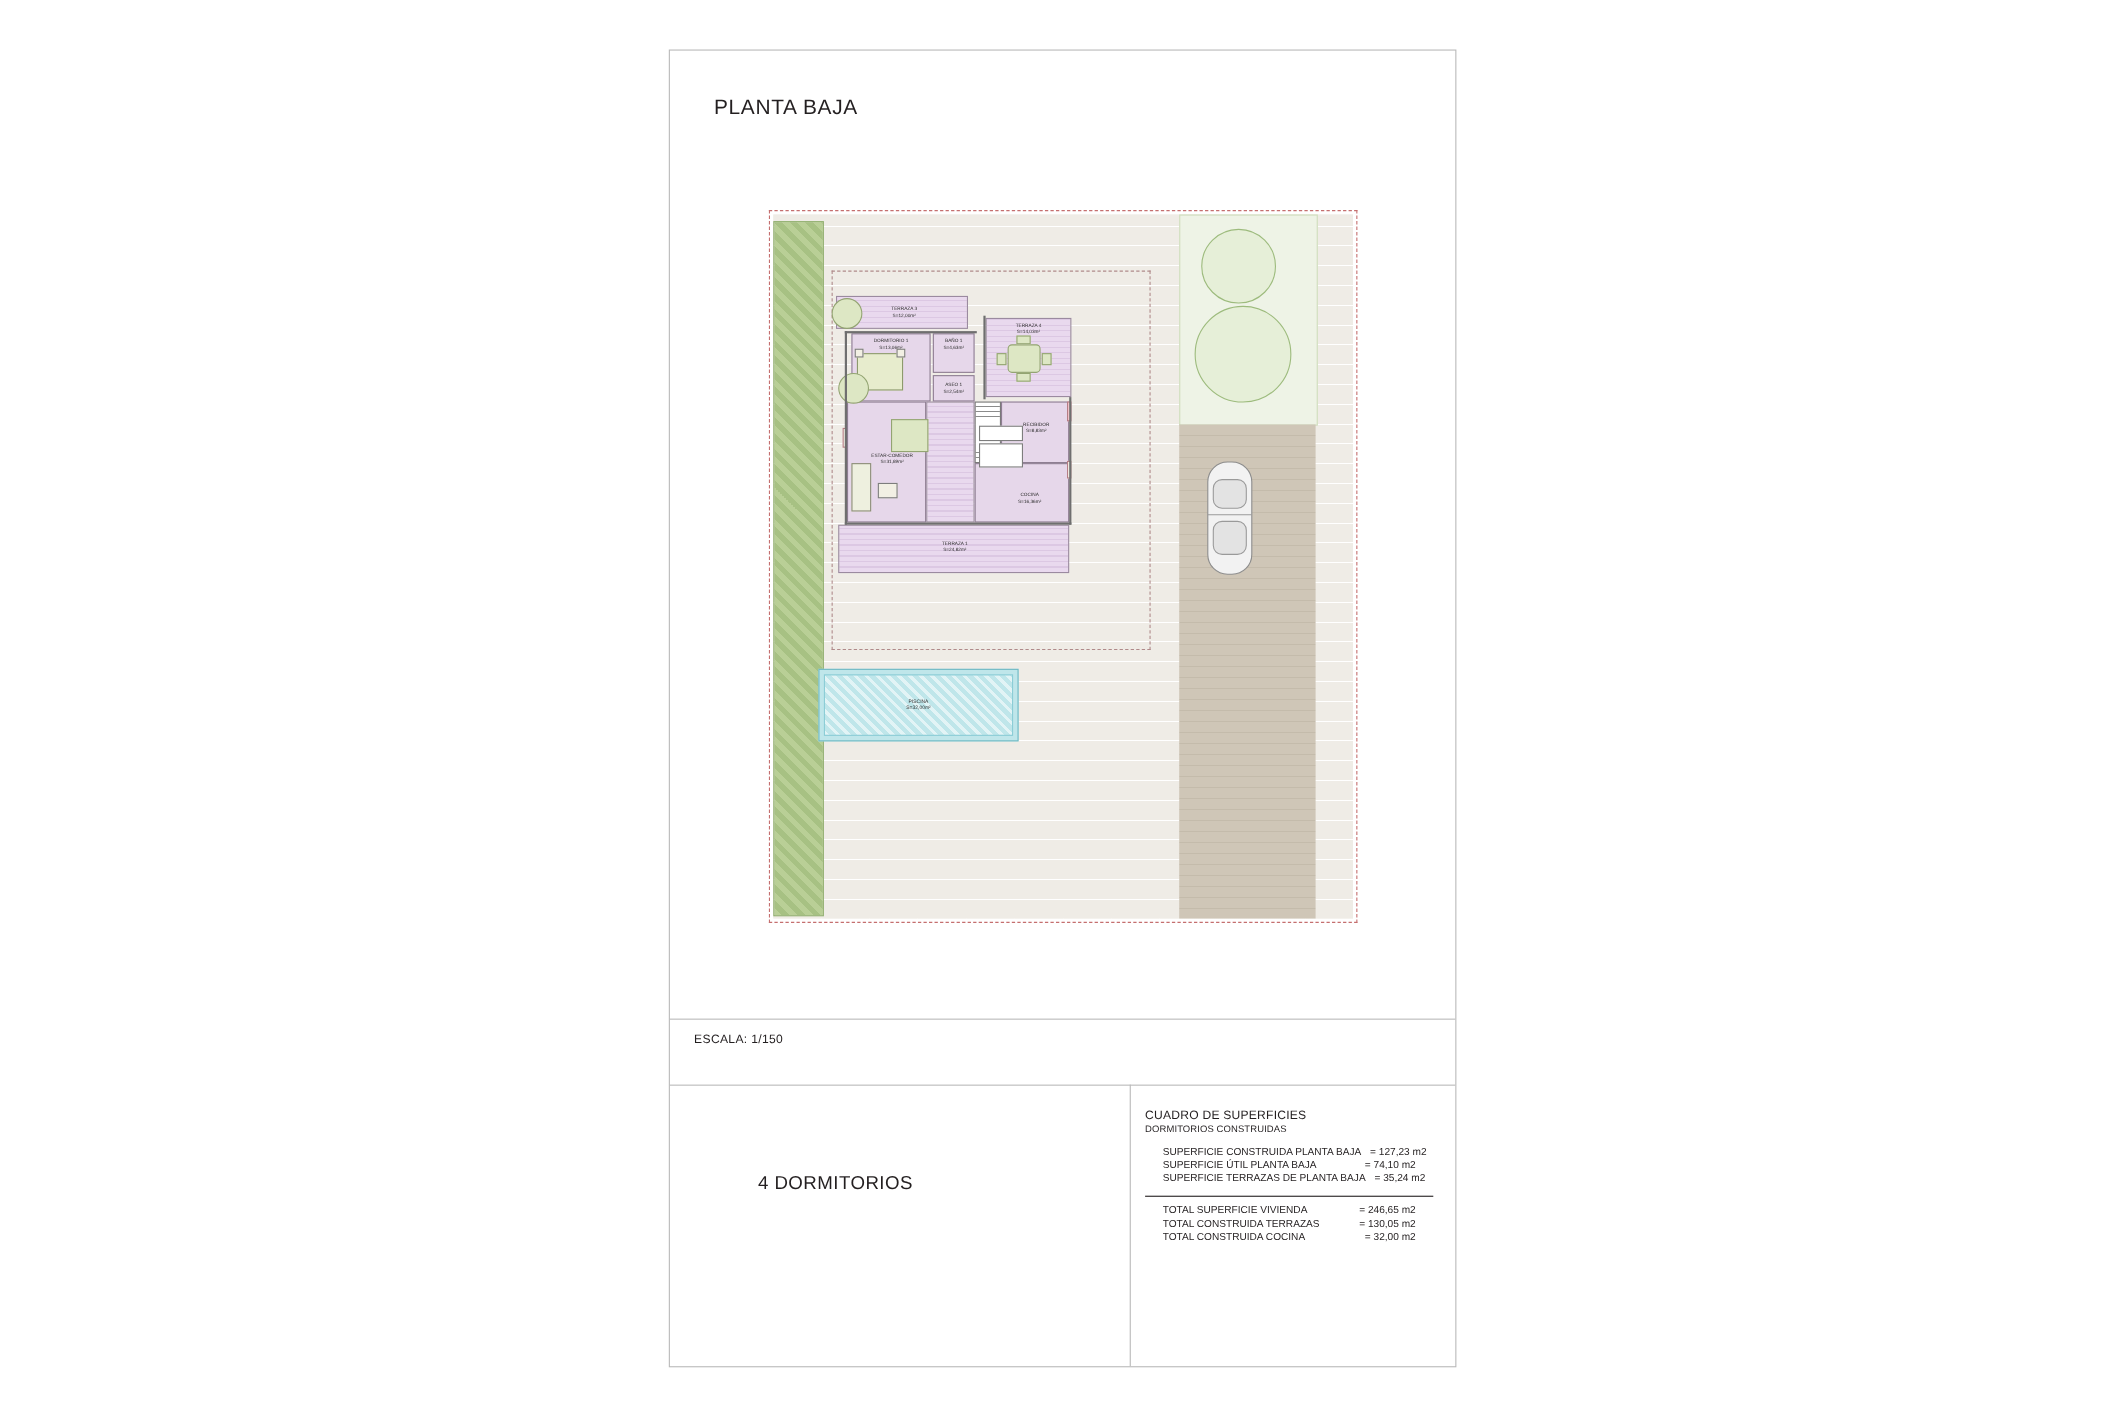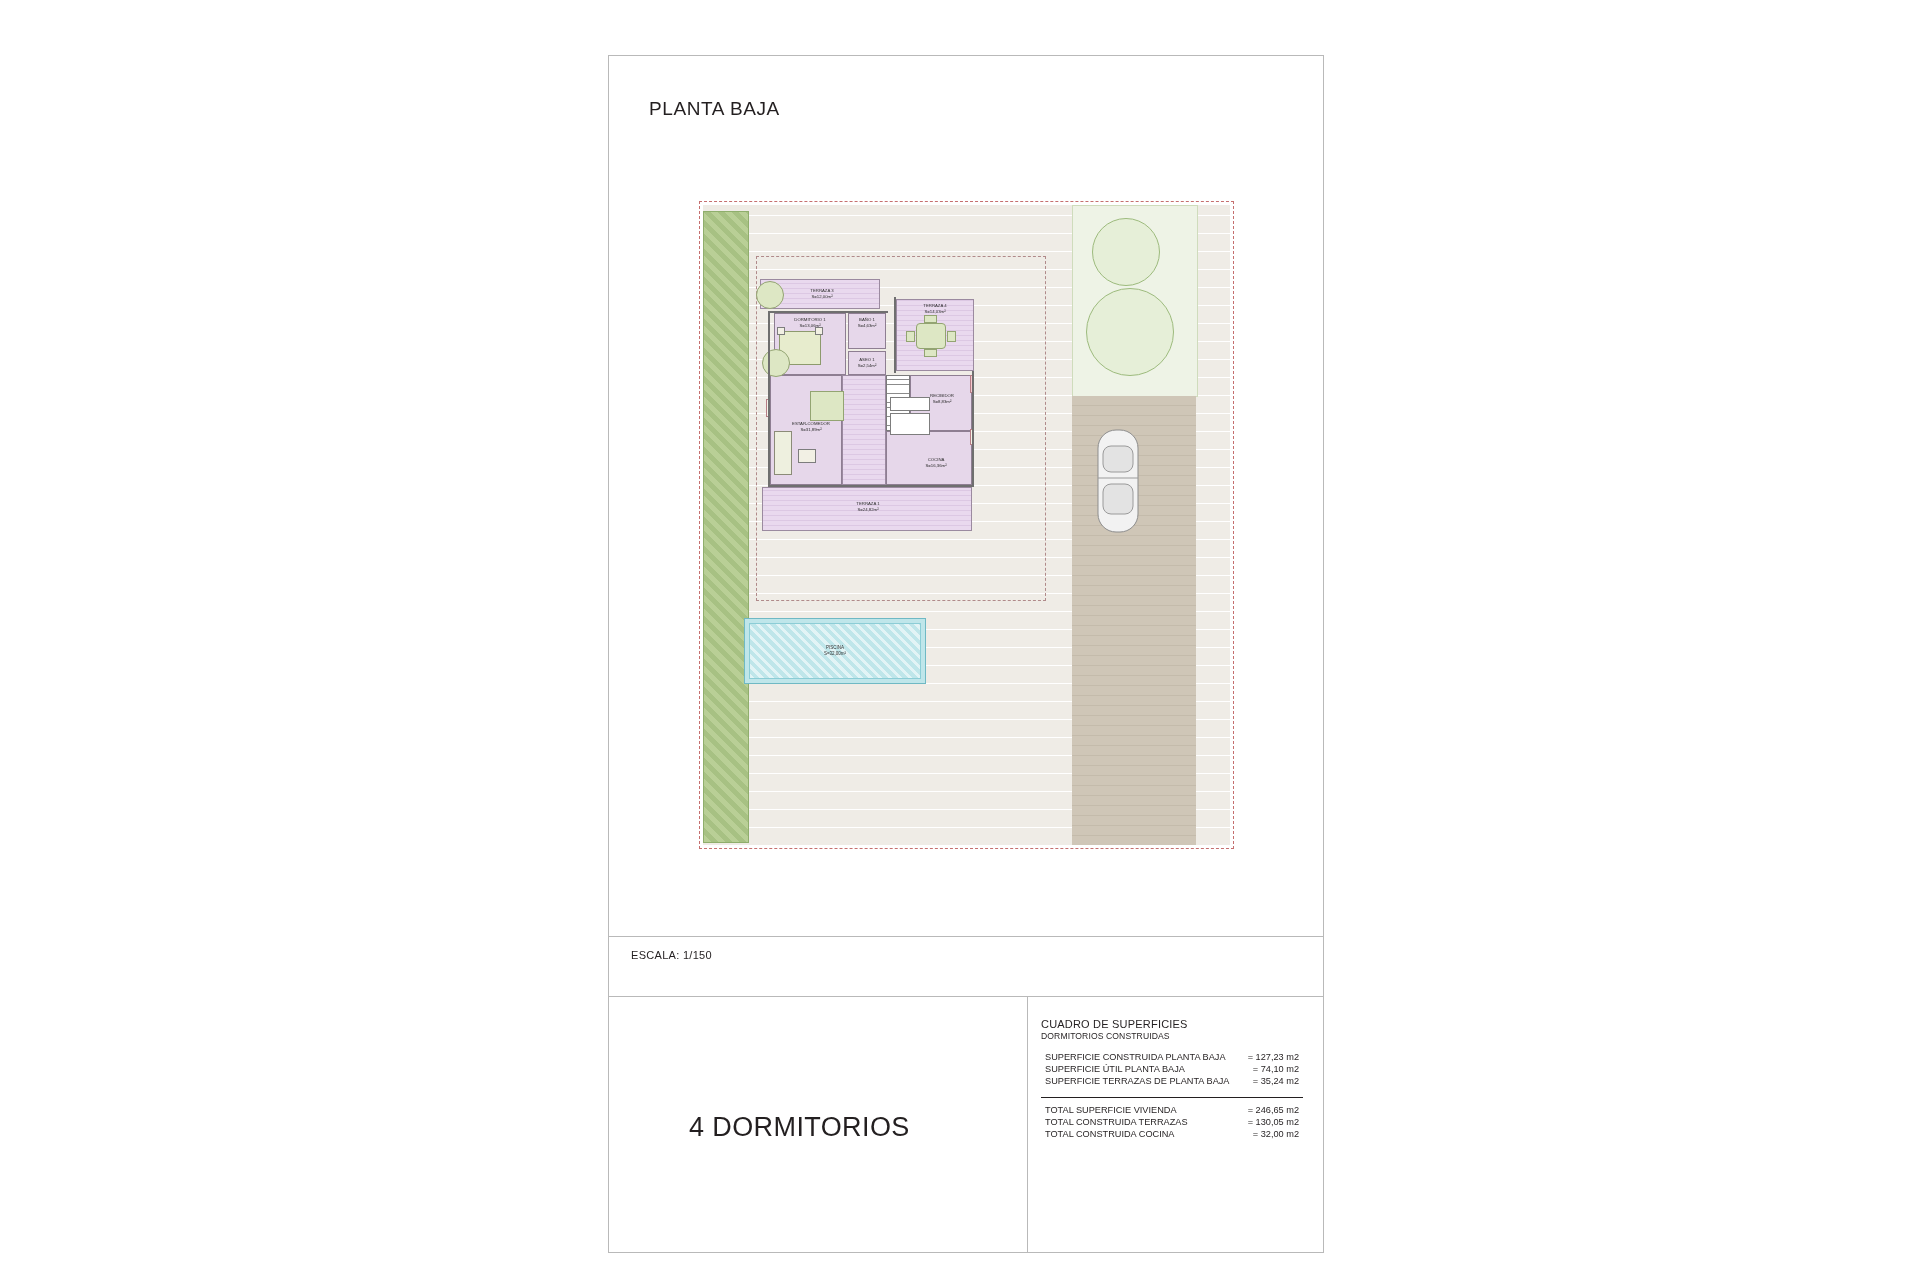--- a/index.html
+++ b/index.html
@@ -1,17 +1,17 @@
 <!DOCTYPE html>
 <html><head>
 <meta charset="utf-8">
 <style>
   html,body{margin:0;padding:0;background:#ffffff;}
   body{width:1920px;height:1280px;font-family:"Liberation Sans",sans-serif;color:#231f20;overflow:hidden;}
-  #sheet{position:absolute;left:608px;top:55px;width:714px;height:1196px;background:#fff;border:1px solid #b9b9b9;}
+  #sheet{position:absolute;left:608px;top:45px;width:714px;height:1196px;background:#fff;border:1px solid #b9b9b9;}
   .hline{position:absolute;left:0;width:100%;height:1px;background:#b9b9b9;}
   #title-planta{position:absolute;left:40px;top:42px;font-size:19px;letter-spacing:.6px;color:#231f20;}
   #plan-area{position:absolute;left:85px;top:140px;width:545px;height:660px;}
 
   
   #site{position:absolute;left:0;top:0;width:545px;height:660px;}
   #site-outline{position:absolute;left:5px;top:5px;width:535px;height:648px;border:1px dashed #c56f6f;box-sizing:border-box;}
   #paving{position:absolute;left:9px;top:9px;width:527px;height:640px;background:
      repeating-linear-gradient(0deg,#efece6 0px,#efece6 17px,#ffffff 17px,#ffffff 18px),
      repeating-linear-gradient(90deg,rgba(0,0,0,0) 0px,rgba(0,0,0,0) 43px,#ffffff 43px,#ffffff 44px);
@@ -42,26 +42,26 @@
   .bed{background:#e7eccd;border:1px solid #8d9a6d;}
   .green{background:#dde7c4;border:1px solid #93a472;}
   .sofa{background:#eef0df;border:1px solid #8b8b78;}
   .stairs{position:absolute;background:repeating-linear-gradient(0deg,#ffffff 0 4px,#8b8b8b 4px 4.6px);border:1px solid #7a7a7a;box-sizing:border-box;}
   .glass{position:absolute;background:#f6c9cf;border:1px solid #b57d85;box-sizing:border-box;}
 
   
   #scale-line{position:absolute;left:0;top:880px;}
   #escala{position:absolute;left:22px;top:893px;font-size:11px;letter-spacing:.3px;}
   #dorm-line{position:absolute;left:0;top:940px;}
-  #dorm-title{position:absolute;left:80px;top:1020px;font-size:27px;letter-spacing:.4px;margin-top:36px;}
+  #dorm-title{position:absolute;left:80px;top:1020px;font-size:17px;letter-spacing:.4px;}
   #vsep{position:absolute;left:418px;top:940px;width:1px;height:256px;background:#b9b9b9;}
   #cuadro{position:absolute;left:432px;top:962px;width:262px;font-size:9.2px;color:#231f20;}
   #cuadro h3{margin:0;font-size:11px;font-weight:400;letter-spacing:.2px;}
   #cuadro .sub{font-size:8.6px;margin:1px 0 11px 0;letter-spacing:.1px;}
-  .srow{display:flex;justify-content:space-between;margin:2px 4px;}
+  .srow{display:flex;justify-content:space-between;margin:2px 16px;}
   .srow .k{white-space:nowrap;}
   .srow .v{white-space:nowrap;padding-left:8px;}
   #tot-sep{width:100%;height:1px;background:#231f20;margin:11px 0 7px 0;}
 </style>
 </head>
 <body>
 
 <div id="sheet">
 
   <div id="title-planta">PLANTA BAJA</div>

